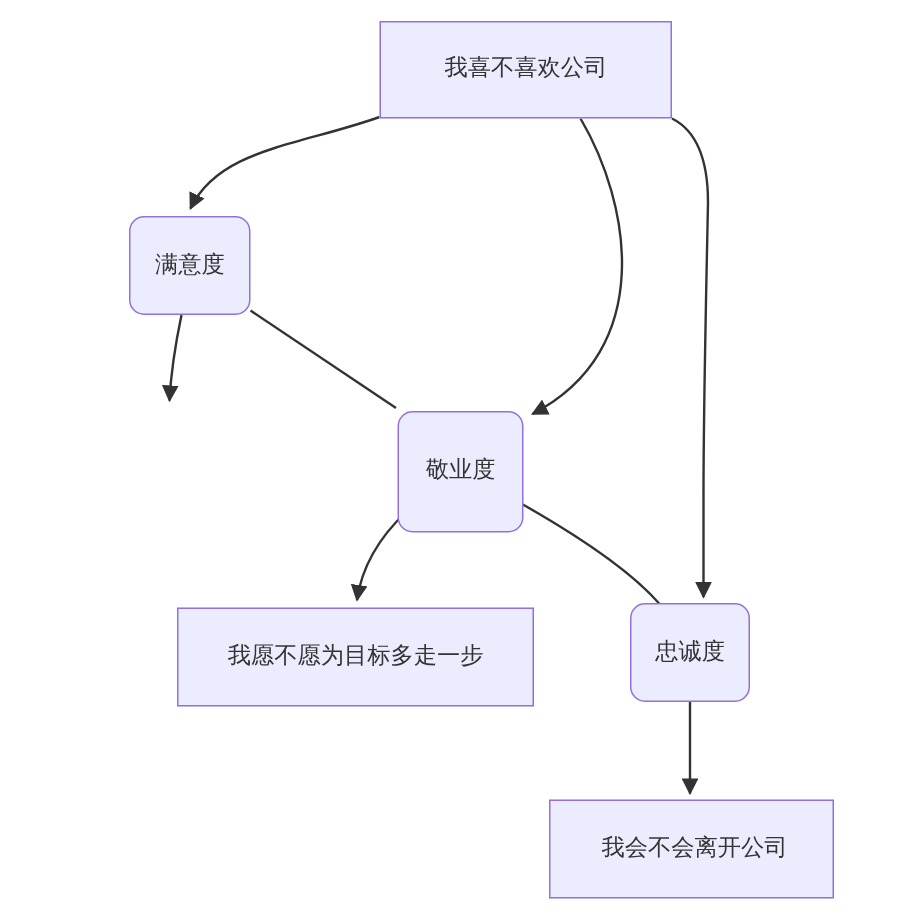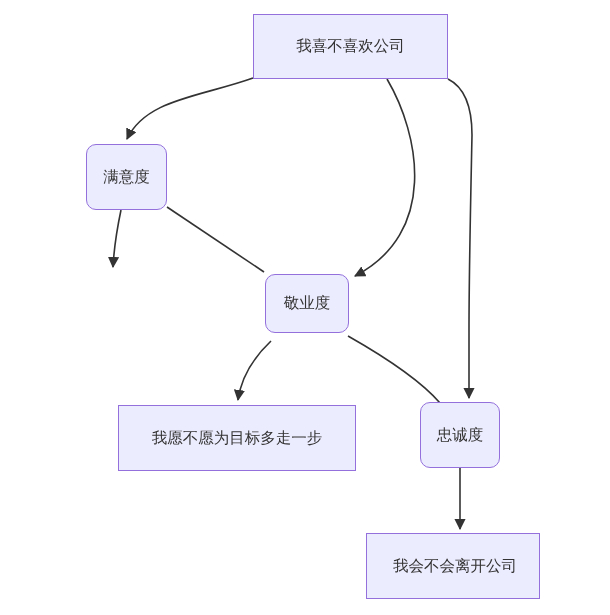--- a/index.html
+++ b/index.html
@@ -80,29 +80,29 @@
 
   <div class="node rect" style="left:253px; top:14px; width:195px; height:65px;">
     <span>我喜不喜欢公司</span>
   </div>
 
   <div class="node rounded" style="left:86px; top:144px; width:81px; height:66px;">
     <span>满意度</span>
   </div>
 
 
-  <div class="node rounded" style="left:265px; top:274px; width:84px; height:59px;">
+  <div class="node rounded" style="left:265px; top:274px; width:84px; height:81px;">
     <span>敬业度</span>
   </div>
 
   <div class="node rect" style="left:118px; top:405px; width:238px; height:66px;">
     <span>我愿不愿为目标多走一步</span>
   </div>
 
   <div class="node rounded" style="left:420px; top:402px; width:80px; height:66px;">
     <span>忠诚度</span>
   </div>
 
-  <div class="node rect" style="left:366px; top:533px; width:174px; height:66px;padding-left:12px;">
+  <div class="node rect" style="left:366px; top:533px; width:190px; height:66px;padding-left:12px;">
     <span>我会不会离开公司</span>
   </div>
 
 </div>
 
 </body></html>

